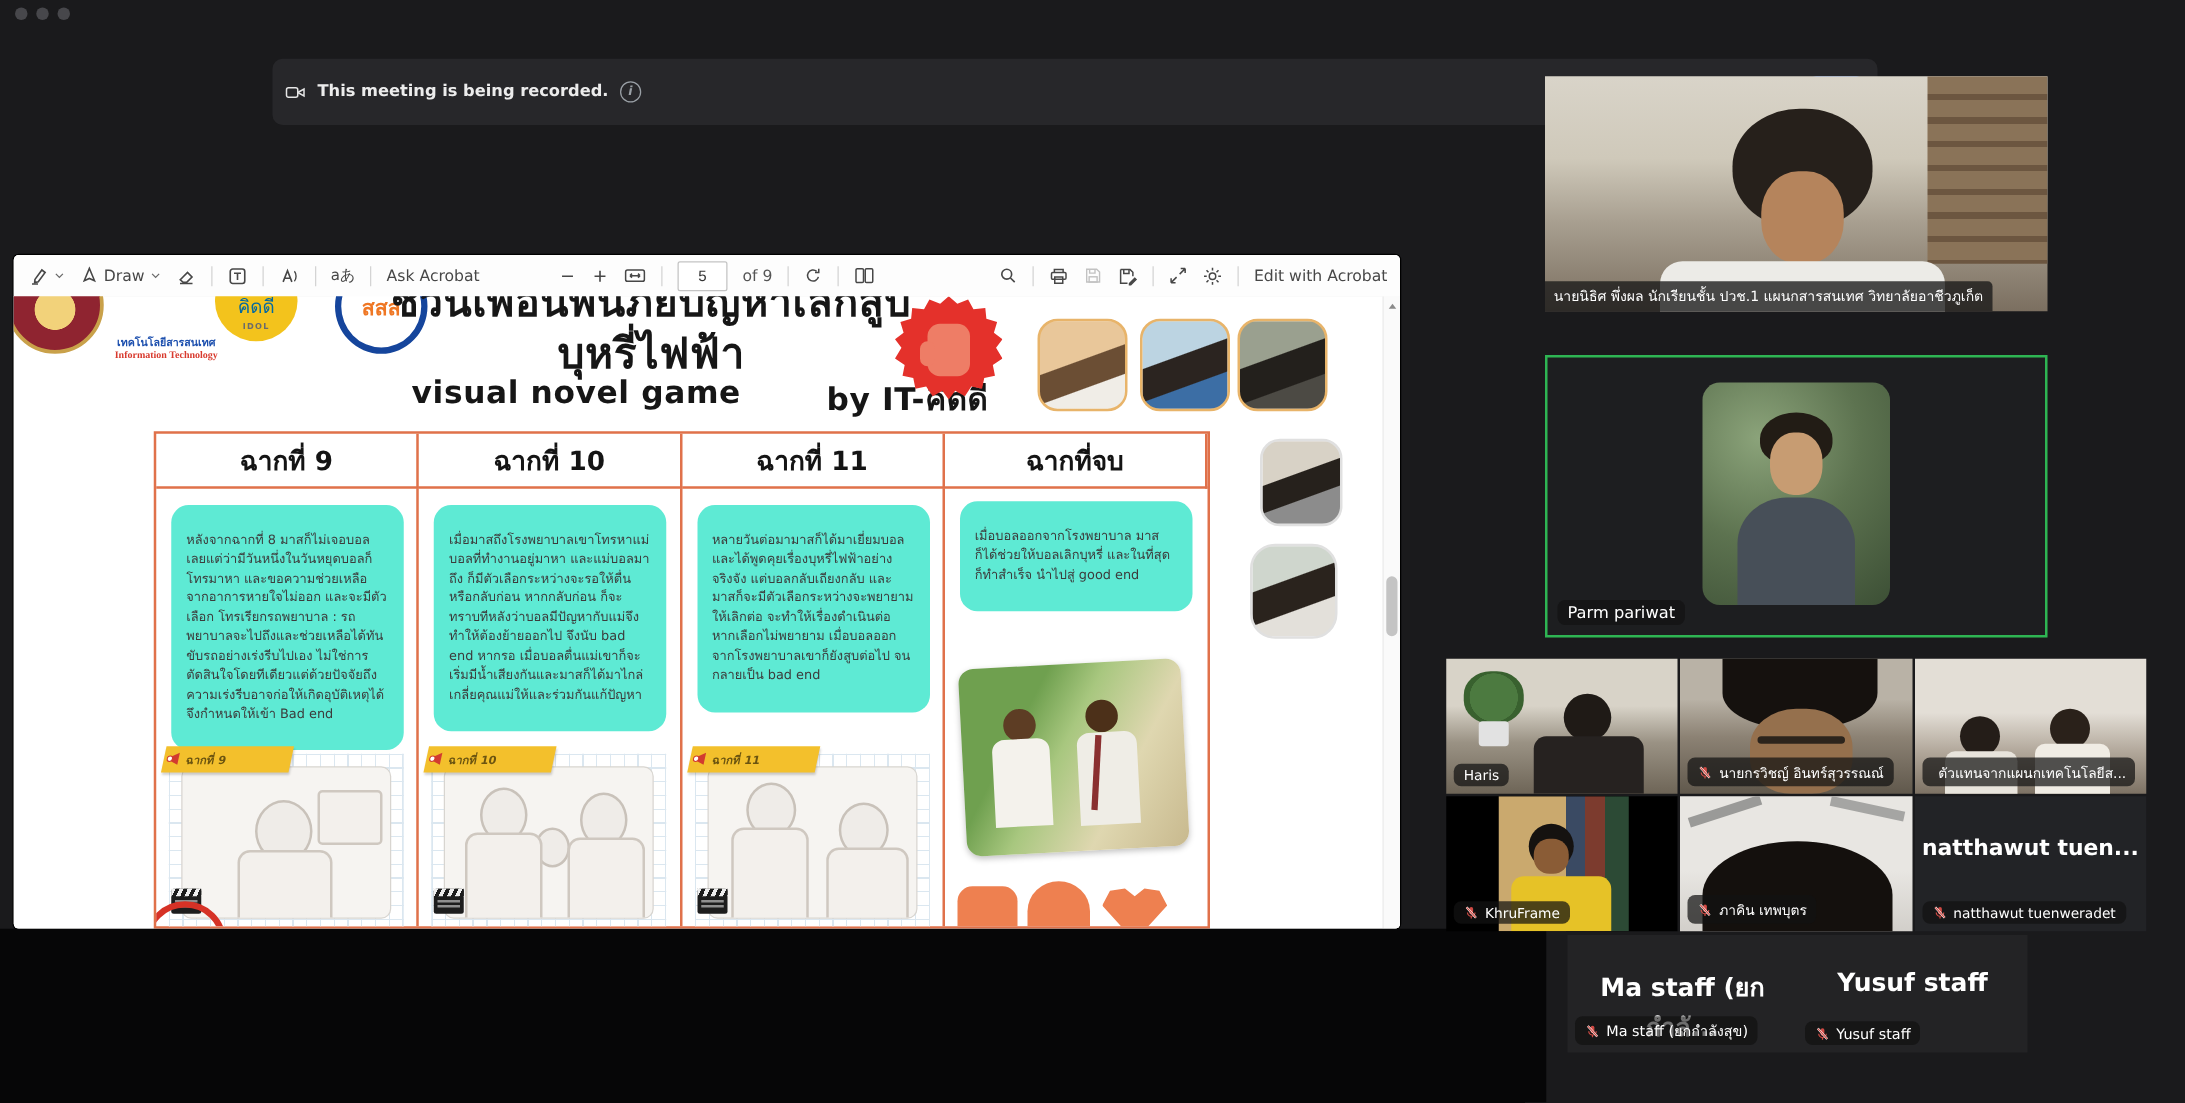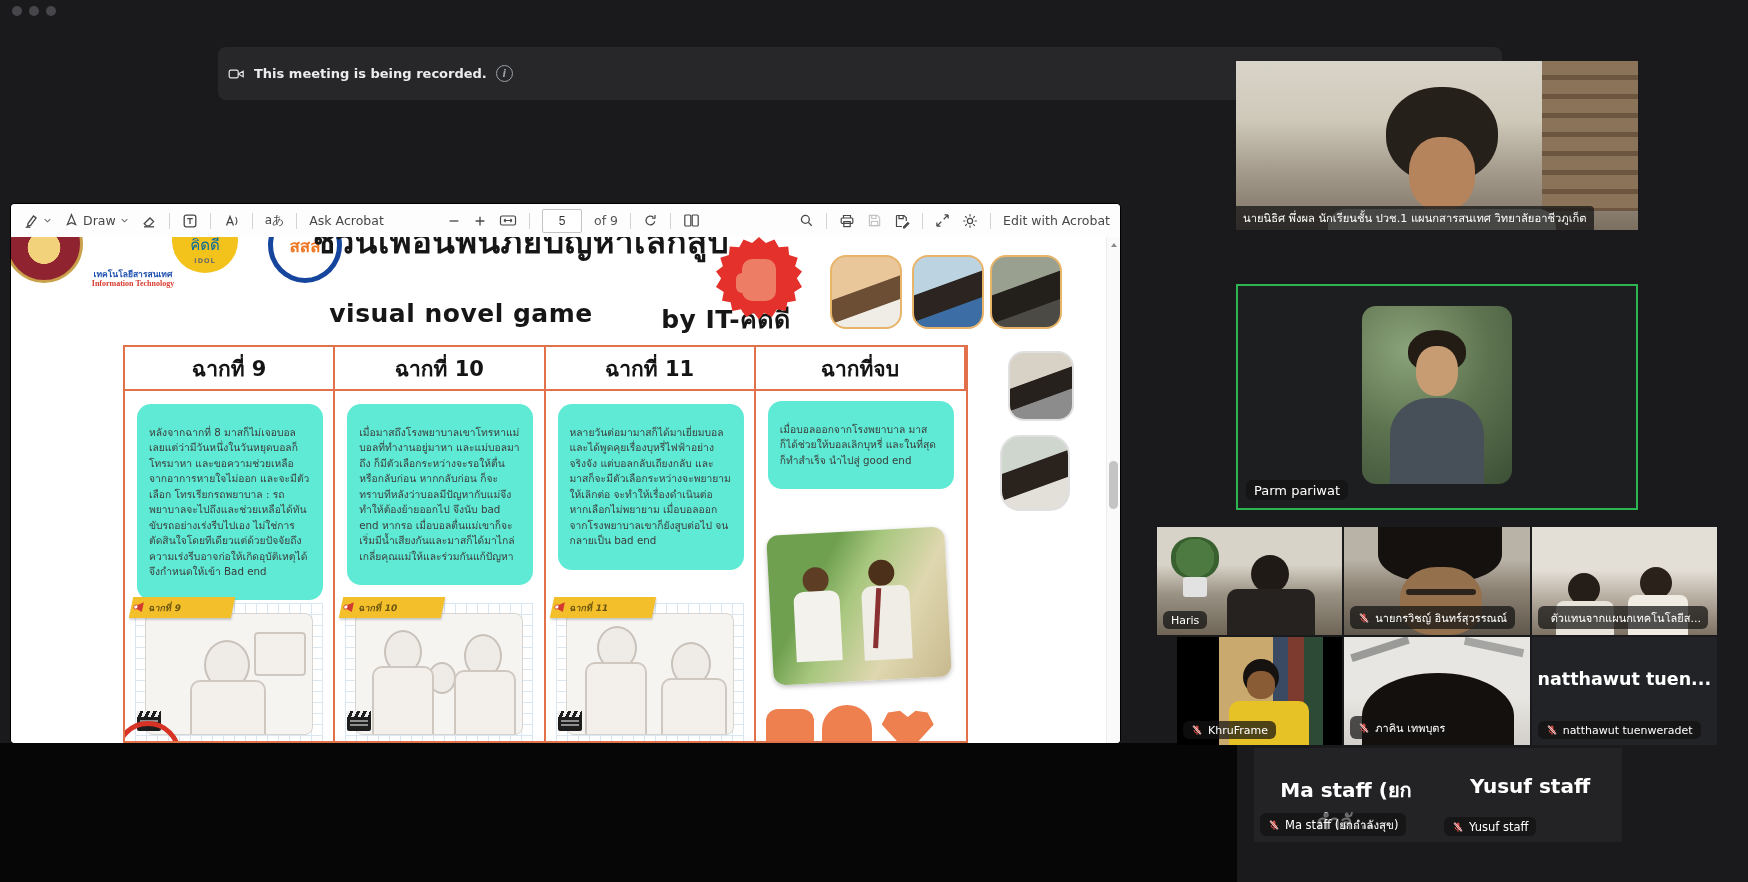--- a/index.html
+++ b/index.html
@@ -258,20 +258,21 @@
     <div class="abs" style="left:62px;top:42px;width:120px;text-align:center;font-size:8px;font-weight:800;color:#d83a2e;font-family:Liberation Serif, serif;">Information Technology</div>
     <div class="abs logo-circle" style="left:161px;top:-28px;width:66px;height:64px;background:#f3c31c;display:flex;flex-direction:column;align-items:center;justify-content:flex-end;padding-bottom:8px;box-sizing:border-box;">
       <span style="font-size:15px;font-weight:400;color:#0369a1;">คิดดี</span>
       <span style="font-size:6.5px;font-weight:700;color:#6b6b6b;letter-spacing:1px;">IDOL</span>
     </div>
     <div class="abs logo-circle" style="left:257px;top:-30px;width:64px;height:66px;background:#fff;border:5px solid #15459c;display:flex;align-items:center;justify-content:center;">
       <span style="font-size:17px;font-weight:800;color:#ef7724;">สสส</span>
     </div>
 
     <div class="abs doc-title" style="left:300px;top:-22px;width:420px;font-size:33px;">ชวนเพื่อนพ้นภัยปัญหาเลิกสูบ</div>
+    <div class="abs doc-title" style="left:330px;top:18px;width:360px;font-size:34px;">บุหรี่ไฟฟ้า</div>
     <div class="abs doc-title" style="left:300px;top:62px;width:300px;font-size:25px;">visual novel game</div>
     <div class="abs doc-title" style="left:615px;top:62px;width:200px;font-size:25px;">by IT-คิดดี</div>
 
     <div class="abs fist-seal" style="left:705px;top:0px;width:86px;height:86px;">
       <div class="abs" style="left:26px;top:22px;width:34px;height:42px;background:#ee7d66;border-radius:10px;"></div>
       <div class="abs" style="left:20px;top:36px;width:12px;height:20px;background:#ee7d66;border-radius:6px;"></div>
     </div>
 
     <div class="abs" style="left:819px;top:18px;width:68px;height:70px;border-radius:16px;border:2px solid #e8b46a;background:linear-gradient(160deg,#e9c79a 0 45%,#6b4e34 46% 70%,#f0ede7 71%);"></div>
     <div class="abs" style="left:901px;top:18px;width:68px;height:70px;border-radius:16px;border:2px solid #e8b46a;background:linear-gradient(160deg,#bcd4e2 0 40%,#2b2420 41% 68%,#3c6ea5 69%);"></div>
@@ -365,21 +366,21 @@
       <svg class="abs" style="left:3px;top:4px;" width="8" height="8" viewBox="0 0 8 8">
           <path d="M1 6l3-4 3 4z" fill="#8a8a8a"></path>
         </svg>
       <div class="scroll-thumb"></div>
     </div>
   </div>
 </div>
 
 <div class="abs" style="left:0;top:743px;width:1237px;height:139px;background:#060607;"></div>
 
-<div class="abs" style="left:1236px;top:61px;width:402px;height:169px;overflow:hidden;background:linear-gradient(180deg,#d9d4c9 0%,#cfc9ba 35%,#a89f90 62%,#7b6f60 100%);">
+<div class="abs" style="left:1236px;top:61px;width:402px;height:188px;overflow:hidden;background:linear-gradient(180deg,#d9d4c9 0%,#cfc9ba 35%,#a89f90 62%,#7b6f60 100%);">
   <div class="abs" style="right:0;top:0;width:96px;height:150px;background:repeating-linear-gradient(180deg,#8a7358 0 14px,#6c5640 14px 19px);"></div>
   <div class="abs" style="left:150px;top:26px;width:112px;height:96px;background:#26201b;border-radius:48%;"></div>
   <div class="abs" style="left:173px;top:76px;width:66px;height:74px;background:#b5845c;border-radius:45%;"></div>
   <div class="abs" style="left:92px;top:148px;width:228px;height:73px;background:#ecebe7;border-radius:18px 18px 0 0;"></div>
   <div class="tile-label">
     <span>นายนิธิศ พึ่งผล นักเรียนชั้น ปวช.1 แผนกสารสนเทศ วิทยาลัยอาชีวภูเก็ต</span>
   </div>
 </div>
 
 <div class="abs" style="left:1236px;top:284px;width:402px;height:226px;background:#1d1e20;border:2.5px solid #2eb553;box-sizing:border-box;">
@@ -431,21 +432,21 @@
           <rect x="6" y="2" width="4" height="8" rx="2" fill="#d04a44"></rect>
           <path d="M4 8a4 4 0 0 0 8 0" stroke="#d04a44" fill="none" stroke-width="1.3"></path>
           <line x1="8" y1="12" x2="8" y2="14.5" stroke="#d04a44" stroke-width="1.3"></line>
           <line x1="3" y1="2.5" x2="13" y2="13.5" stroke="#fff" stroke-width="2.4"></line>
           <line x1="3" y1="2.5" x2="13" y2="13.5" stroke="#d04a44" stroke-width="1.3"></line>
         </svg>
       <span>ตัวแทนจากแผนกเทคโนโลยีส...</span>
     </div>
   </div>
 
-  <div class="gtile" style="background:#000;margin-left:20px;">
+  <div class="gtile" style="background:#000;">
     <div class="abs" style="left:42px;top:0;width:104px;height:108px;overflow:hidden;background:linear-gradient(90deg,#caa96e 0 52%,#3a4a63 52% 66%,#7c3b2e 66% 82%,#2c4a35 82%);">
       <div class="abs" style="left:24px;top:22px;width:36px;height:36px;background:#151210;border-radius:50%;"></div>
       <div class="abs" style="left:28px;top:34px;width:28px;height:28px;background:#8a5c36;border-radius:45%;"></div>
       <div class="abs" style="left:10px;top:64px;width:80px;height:44px;background:#e6c227;border-radius:10px 10px 0 0;"></div>
     </div>
     <div class="chip">
       <svg width="12" height="12" viewBox="0 0 16 16">
           <rect x="6" y="2" width="4" height="8" rx="2" fill="#d04a44"></rect>
           <path d="M4 8a4 4 0 0 0 8 0" stroke="#d04a44" fill="none" stroke-width="1.3"></path>
           <line x1="8" y1="12" x2="8" y2="14.5" stroke="#d04a44" stroke-width="1.3"></line>

